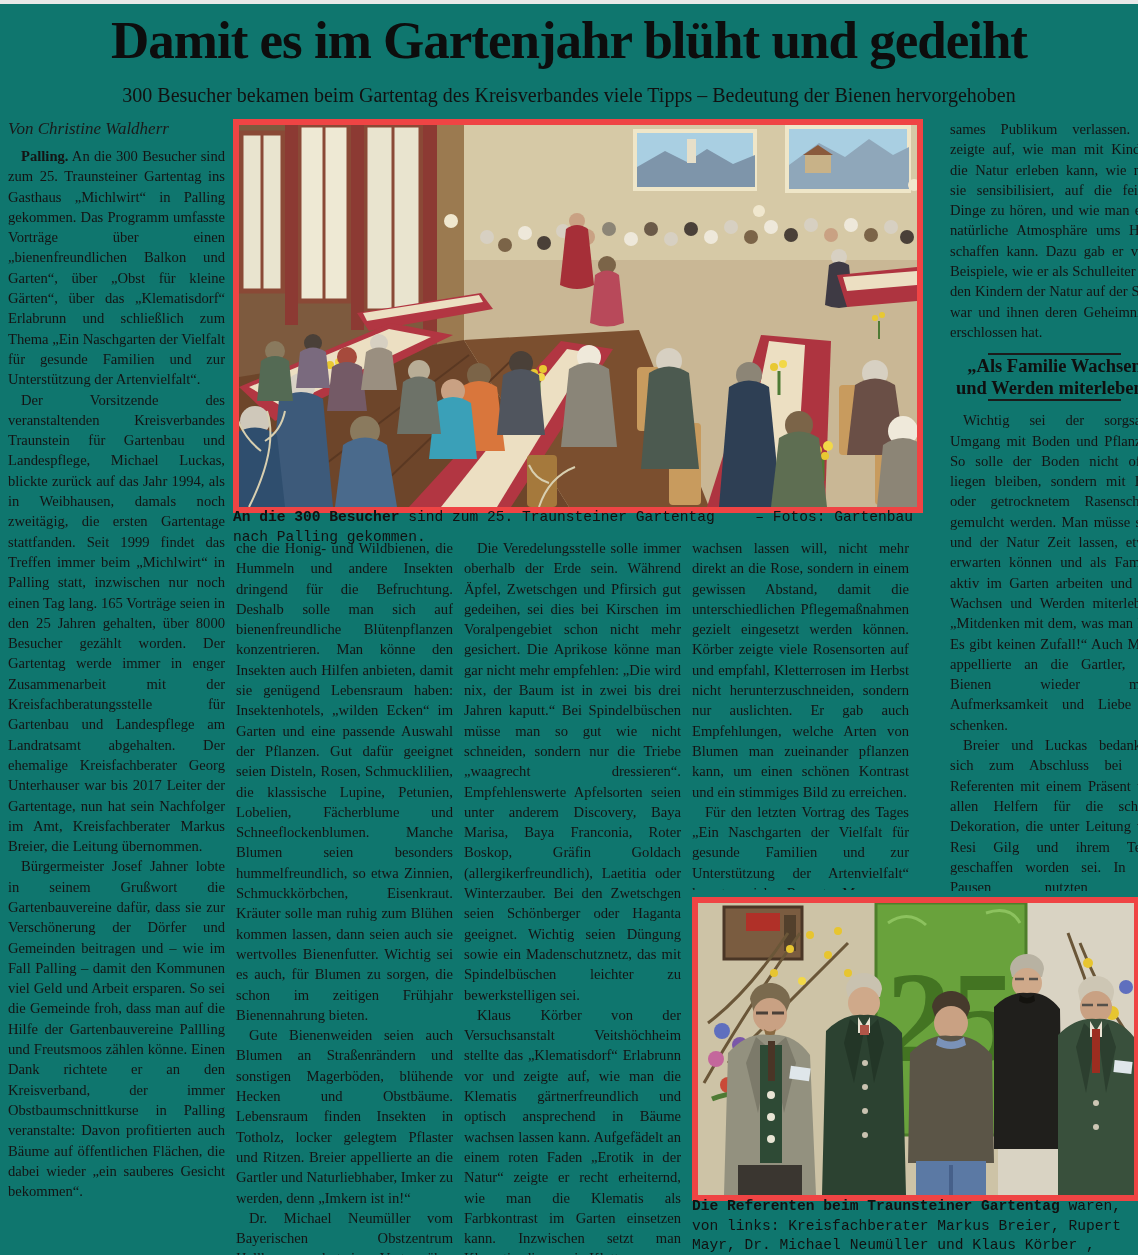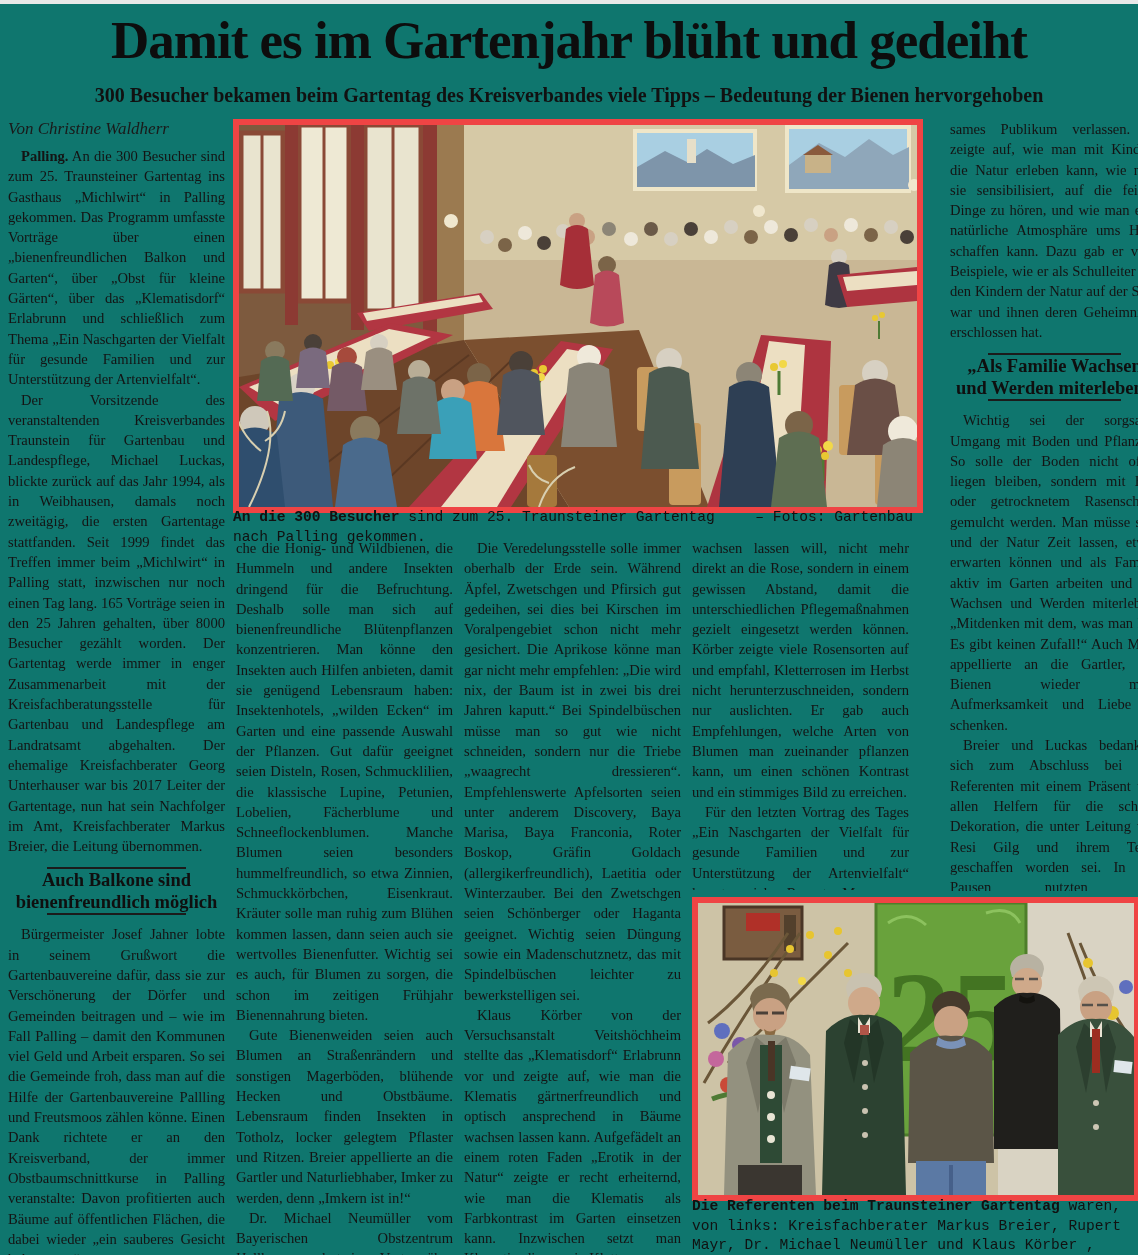--- a/index.html
+++ b/index.html
@@ -1,21 +1,21 @@
 <!DOCTYPE html>
 <html lang="de"><head>
 <meta charset="utf-8">
 <style>
   html,body{margin:0;padding:0;background:#e8e8e8;}
   .page{position:relative;width:1138px;height:1255px;background:#0f766e;overflow:hidden;
         font-family:"Liberation Serif",serif;color:#141414;margin:4px auto;}
   .headline{position:absolute;top:6px;left:0;right:0;text-align:center;
             font-weight:700;font-size:53px;line-height:60px;letter-spacing:-1px;color:#0d0d0d;}
   .subheadline{position:absolute;top:79px;left:0;right:0;text-align:center;
-            font-weight:700;font-size:20px;line-height:24px;color:#111;}
+            font-weight:400;font-size:20px;line-height:24px;color:#111;}
   .byline{position:absolute;left:8px;top:114px;width:217px;
             font-style:italic;font-size:17px;line-height:21px;color:#1a1a1a;}
   .col{position:absolute;font-size:14.6px;line-height:20.3px;text-align:justify;overflow:hidden;}
   .col p{margin:0;}
   .col p.indent{text-indent:13px;}
   #col1{left:8px;top:142px;width:217px;height:1110px;}
   #col2{left:236px;top:534px;width:217px;height:719px;}
   #col3{left:464px;top:534px;width:217px;height:719px;}
   #col4{left:692px;top:534px;width:217px;height:352px;}
   #col5{left:950px;top:115px;width:209px;height:772px;}
@@ -38,25 +38,20 @@
 
 <div class="page">
 
   <div class="headline">Damit es im Gartenjahr blüht und gedeiht</div>
   <div class="subheadline">300 Besucher bekamen beim Gartentag des Kreisverbandes viele Tipps – Bedeutung der Bienen hervorgehoben</div>
   <div class="byline">Von Christine Waldherr</div>
 
   <div class="col" id="col1">
     <p class="indent"><b>Palling.</b><span> An die 300 Besucher sind zum 25. Traunsteiner Gartentag ins Gasthaus „Michlwirt“ in Palling gekommen. Das Programm umfasste Vorträge über einen „bienenfreundlichen Balkon und Garten“, über „Obst für kleine Gärten“, über das „Klematisdorf“ Erlabrunn und schließlich zum Thema „Ein Naschgarten der Vielfalt für gesunde Familien und zur Unterstützung der Artenvielfalt“.</span></p>
     <p class="indent">Der Vorsitzende des veranstaltenden Kreisverbandes Traunstein für Gartenbau und Landespflege, Michael Luckas, blickte zurück auf das Jahr 1994, als in Weibhausen, damals noch zweitägig, die ersten Gartentage stattfanden. Seit 1999 findet das Treffen immer beim „Michlwirt“ in Palling statt, inzwischen nur noch einen Tag lang. 165 Vorträge seien in den 25 Jahren gehalten, über 8000 Besucher gezählt worden. Der Gartentag werde immer in enger Zusammenarbeit mit der Kreisfachberatungsstelle für Gartenbau und Landespflege am Landratsamt abgehalten. Der ehemalige Kreisfachberater Georg Unterhauser war bis 2017 Leiter der Gartentage, nun hat sein Nachfolger im Amt, Kreisfachberater Markus Breier, die Leitung übernommen.</p>
-    <div class="subhead-block">
-      <div class="subhead-rule"></div>
-      <div class="subhead-text">Auch Balkone sind bienenfreundlich möglich</div>
-      <div class="subhead-rule"></div>
-    </div>
     <p class="indent">Bürgermeister Josef Jahner lobte in seinem Grußwort die Gartenbauvereine dafür, dass sie zur Verschönerung der Dörfer und Gemeinden beitragen und – wie im Fall Palling – damit den Kommunen viel Geld und Arbeit ersparen. So sei die Gemeinde froh, dass man auf die Hilfe der Gartenbauvereine Pallling und Freutsmoos zählen könne. Einen Dank richtete er an den Kreisverband, der immer Obstbaumschnittkurse in Palling veranstalte: Davon profitierten auch Bäume auf öffentlichen Flächen, die dabei wieder „ein sauberes Gesicht bekommen“.</p>
 
   </div>
 
   <div class="photo" id="photo-main">
     <svg viewBox="0 0 678 382" preserveAspectRatio="none">
       <rect width="678" height="382" fill="#c9b795"></rect>
       <rect x="225" y="0" width="453" height="135" fill="#d6c9a6"></rect>
 
       <g>

